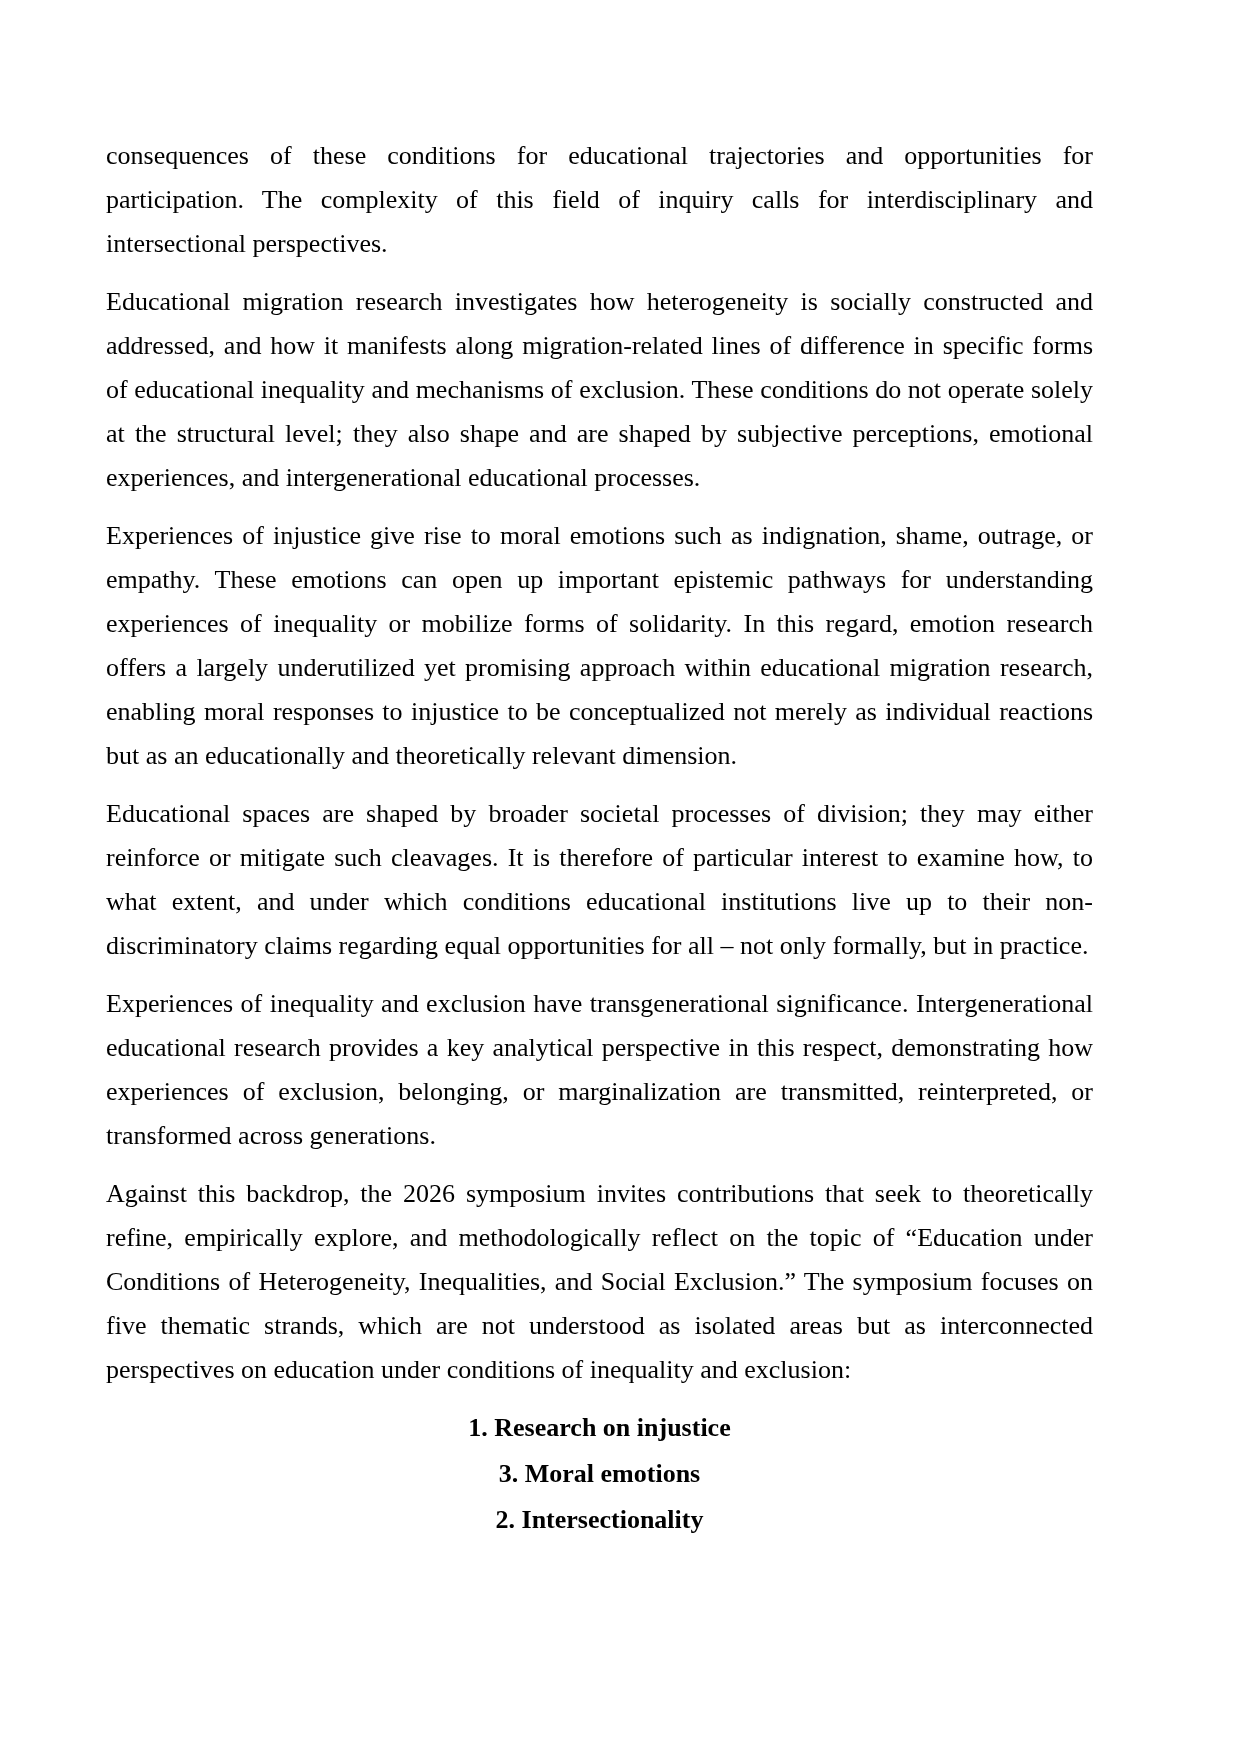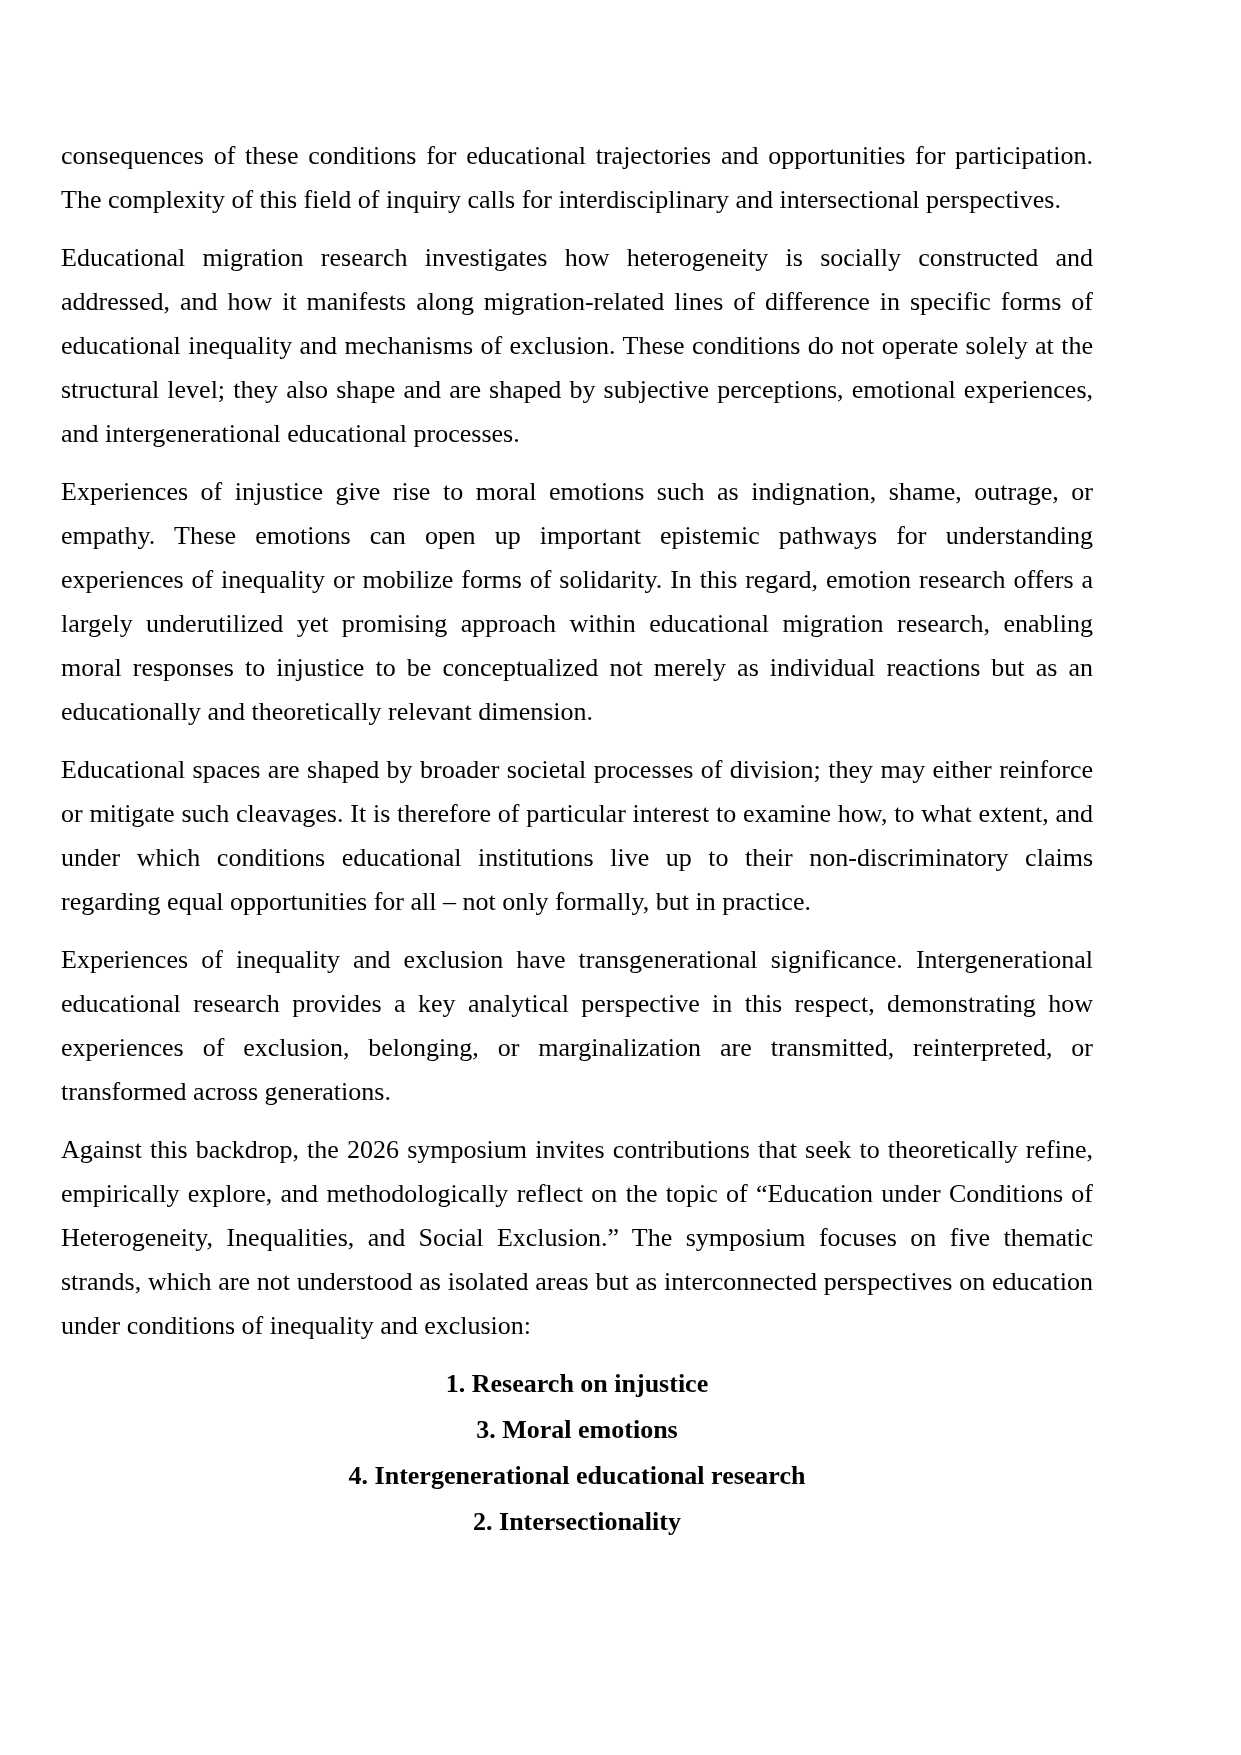--- a/index.html
+++ b/index.html
@@ -7,21 +7,21 @@
     padding: 0;
     background: #ffffff;
   }
   .page {
     position: relative;
     width: 1241px;
     height: 1755px;
     box-sizing: border-box;
     background: #ffffff;
     color: #000000;
-    padding: 134px 148px 0 61px;
+    padding: 134px 148px 0 106px;
     font-family: "Liberation Serif", "DejaVu Serif", serif;
     font-size: 26px;
     line-height: 44px;
     overflow: hidden;
     border-radius: 9px;
   }
   .body-para {
     margin: 0 0 14px 0;
     text-align: justify;
     text-align-last: left;
@@ -38,15 +38,14 @@
 <div class="page">
   <p class="body-para">consequences of these conditions for educational trajectories and opportunities for participation. The complexity of this field of inquiry calls for interdisciplinary and intersectional perspectives.</p>
   <p class="body-para">Educational migration research investigates how heterogeneity is socially constructed and addressed, and how it manifests along migration-related lines of difference in specific forms of educational inequality and mechanisms of exclusion. These conditions do not operate solely at the structural level; they also shape and are shaped by subjective perceptions, emotional experiences, and intergenerational educational processes.</p>
   <p class="body-para">Experiences of injustice give rise to moral emotions such as indignation, shame, outrage, or empathy. These emotions can open up important epistemic pathways for understanding experiences of inequality or mobilize forms of solidarity. In this regard, emotion research offers a largely underutilized yet promising approach within educational migration research, enabling moral responses to injustice to be conceptualized not merely as individual reactions but as an educationally and theoretically relevant dimension.</p>
   <p class="body-para">Educational spaces are shaped by broader societal processes of division; they may either reinforce or mitigate such cleavages. It is therefore of particular interest to examine how, to what extent, and under which conditions educational institutions live up to their non-discriminatory claims regarding equal opportunities for all – not only formally, but in practice.</p>
   <p class="body-para">Experiences of inequality and exclusion have transgenerational significance. Intergenerational educational research provides a key analytical perspective in this respect, demonstrating how experiences of exclusion, belonging, or marginalization are transmitted, reinterpreted, or transformed across generations.</p>
   <p class="body-para">Against this backdrop, the 2026 symposium invites contributions that seek to theoretically refine, empirically explore, and methodologically reflect on the topic of “Education under Conditions of Heterogeneity, Inequalities, and Social Exclusion.” The symposium focuses on five thematic strands, which are not understood as isolated areas but as interconnected perspectives on education under conditions of inequality and exclusion:</p>
 
   <p class="strand-item">1. Research on injustice</p>
   <p class="strand-item">3. Moral emotions</p>
-  <p class="strand-item">4. Intergenerational educational research</p>
   <p class="strand-item">2. Intersectionality</p>
 </div>
 
 </body></html>

